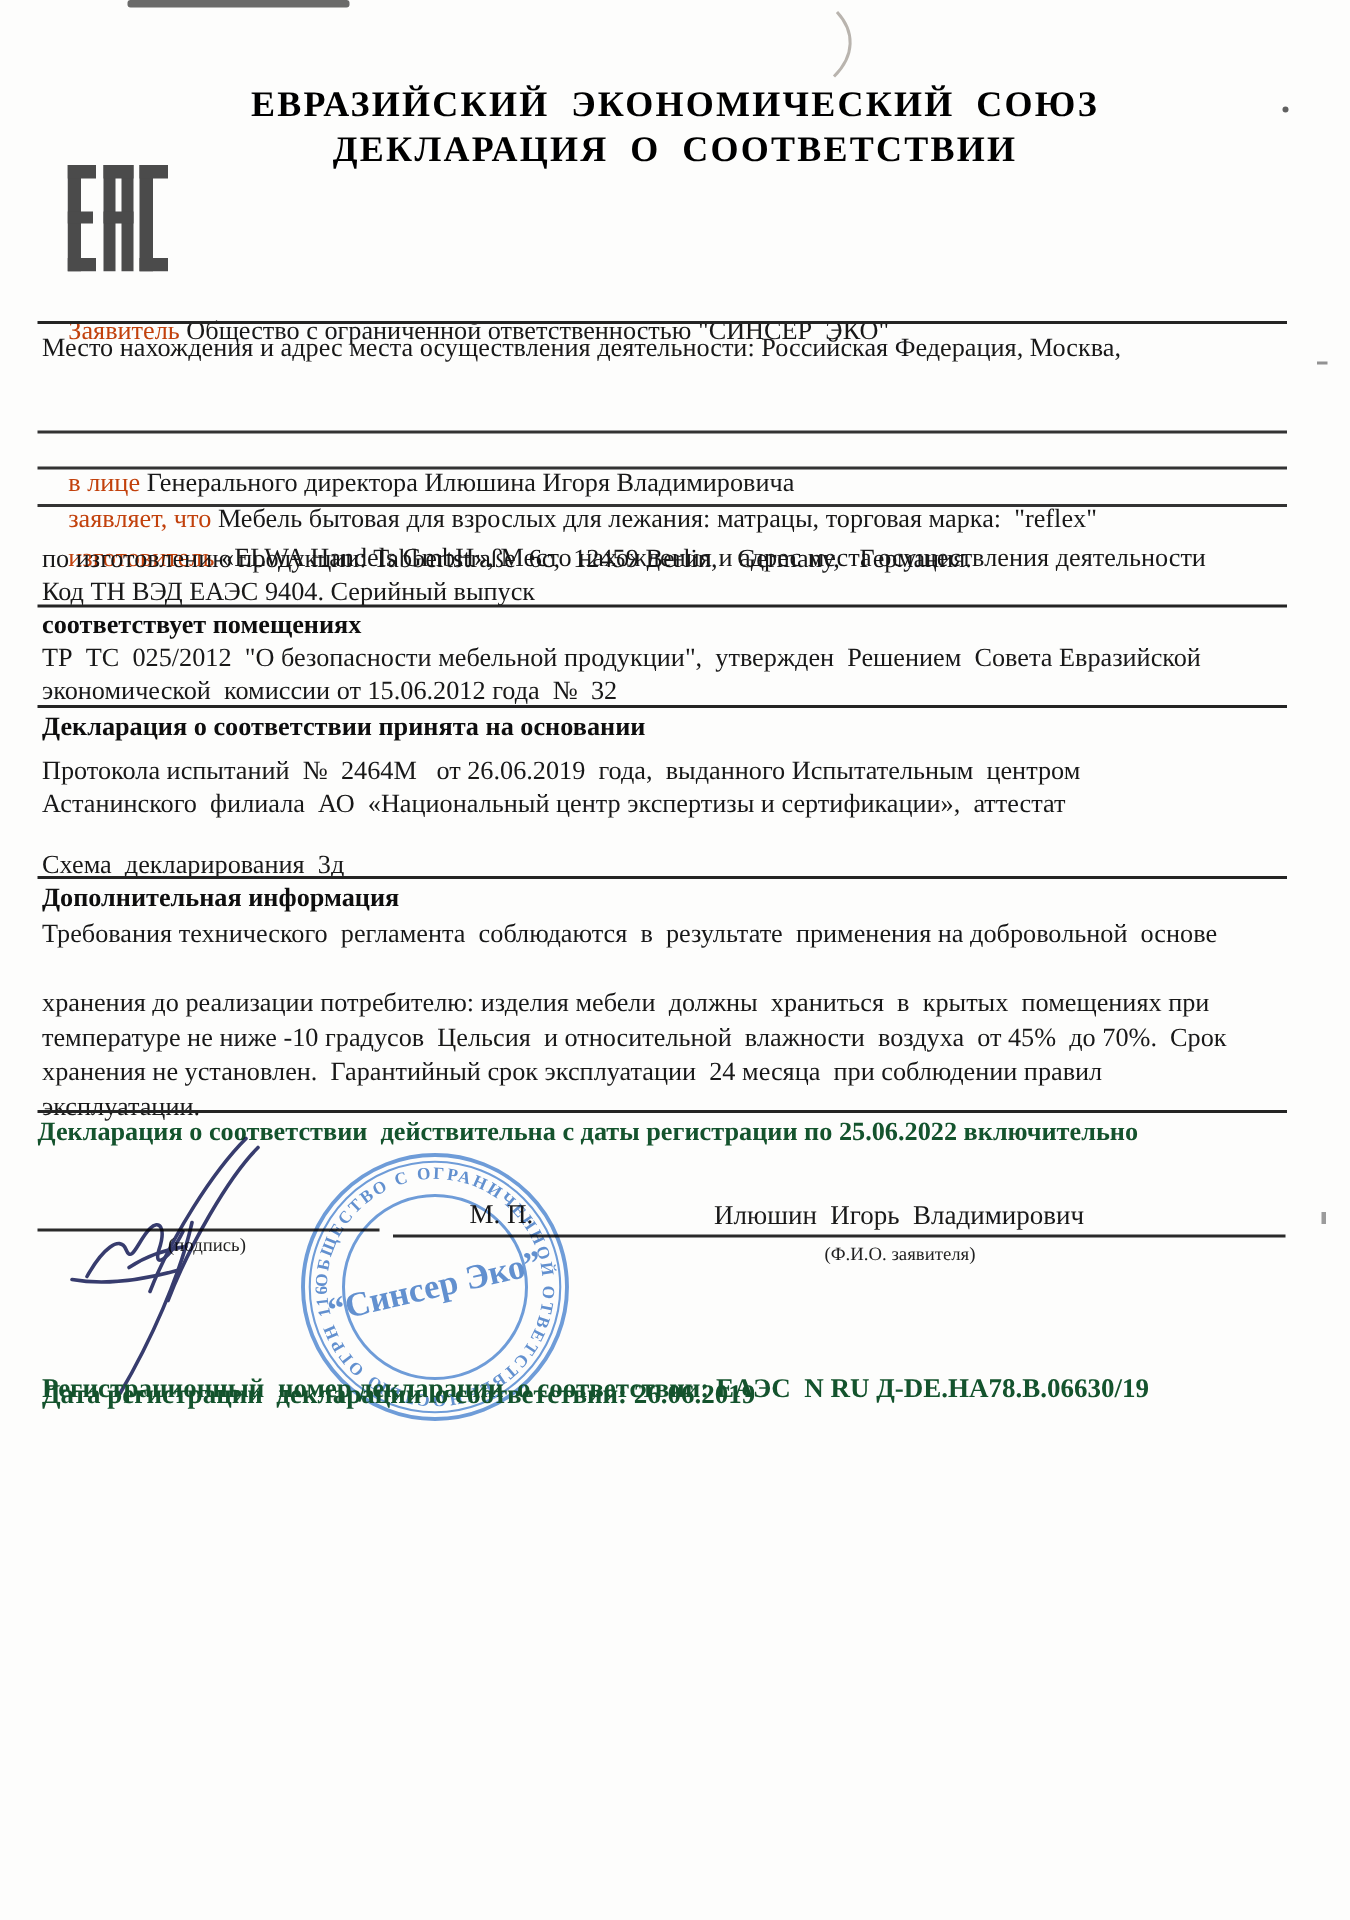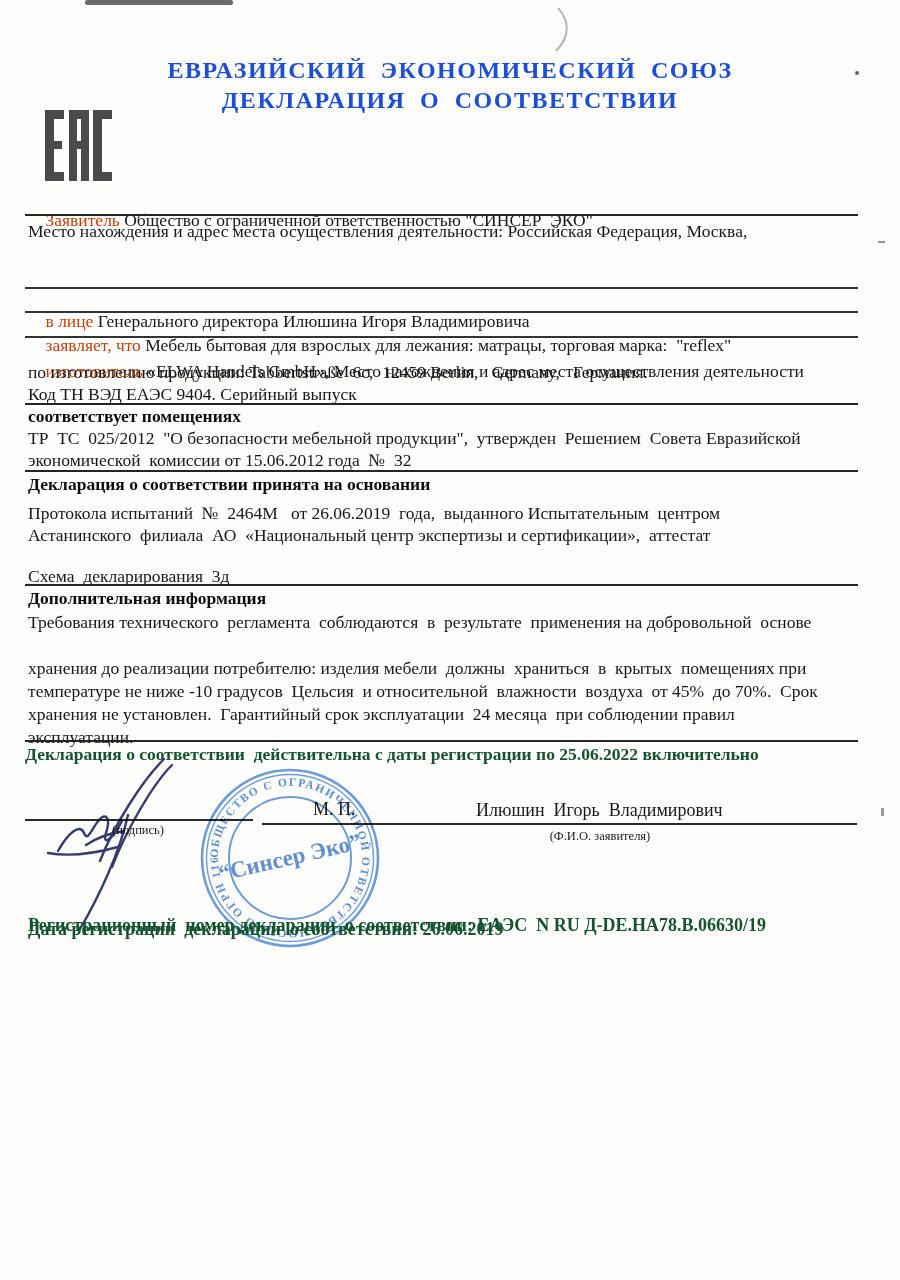--- a/index.html
+++ b/index.html
@@ -1,19 +1,19 @@
 <!DOCTYPE html>
 <html><head>
 <meta charset="utf-8">
 <style>
   html,body{margin:0;padding:0;background:#ffffff;}
   .page{position:relative;width:900px;height:1280px;background:#fdfdfc;overflow:hidden;
         font-family:"Liberation Serif","DejaVu Serif",serif;color:#161616;}
   .ctr{position:absolute;left:0;width:100%;text-align:center;font-weight:bold;
-       font-size:24px;letter-spacing:1.5px;word-spacing:7px;color:#1d4ed8;}
+       font-size:24px;letter-spacing:1.5px;word-spacing:7px;color:#000000;}
   .line{position:absolute;left:28px;font-size:17.5px;white-space:pre;color:#181818;}
   .b{font-weight:normal;color:#c2410c;}
   .hdr{font-weight:bold;color:#0e0e0e;}
   .rule{position:absolute;left:25px;width:833px;height:2px;background:#242424;}
   .rule.thin{height:1.6px;background:#333;}
   .sigline{position:absolute;height:2px;background:#2a2a2a;}
   .cap{position:absolute;font-size:12.5px;color:#222;text-align:center;white-space:pre;}
   .bold-line{position:absolute;left:28px;font-size:17.5px;font-weight:bold;white-space:pre;color:#14532d;}
   .artifact{position:absolute;background:#3a3a3a;}
   .stamp-svg{position:absolute;left:198px;top:766px;mix-blend-mode:multiply;opacity:0.88;}

